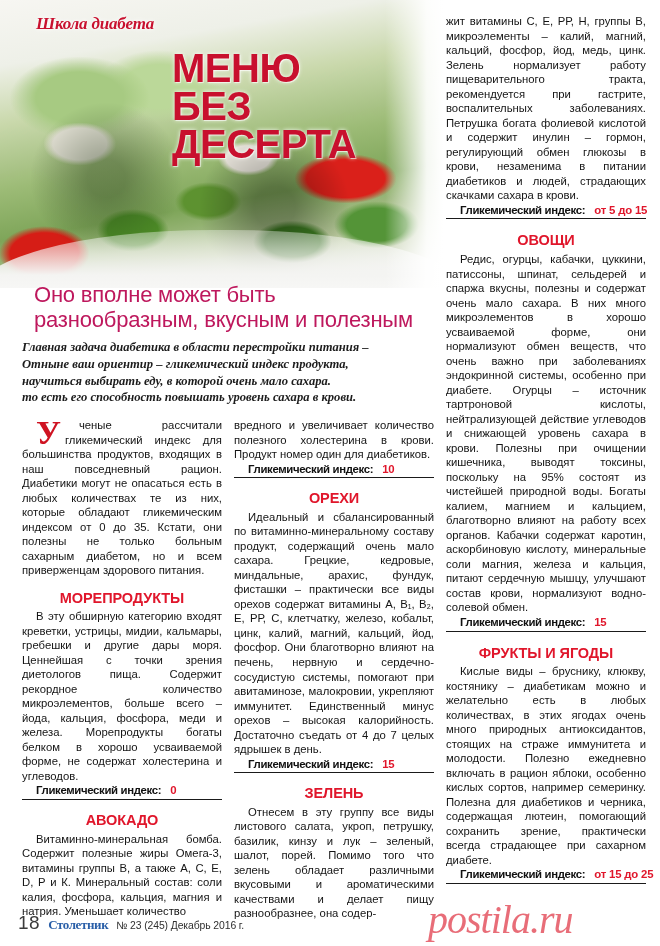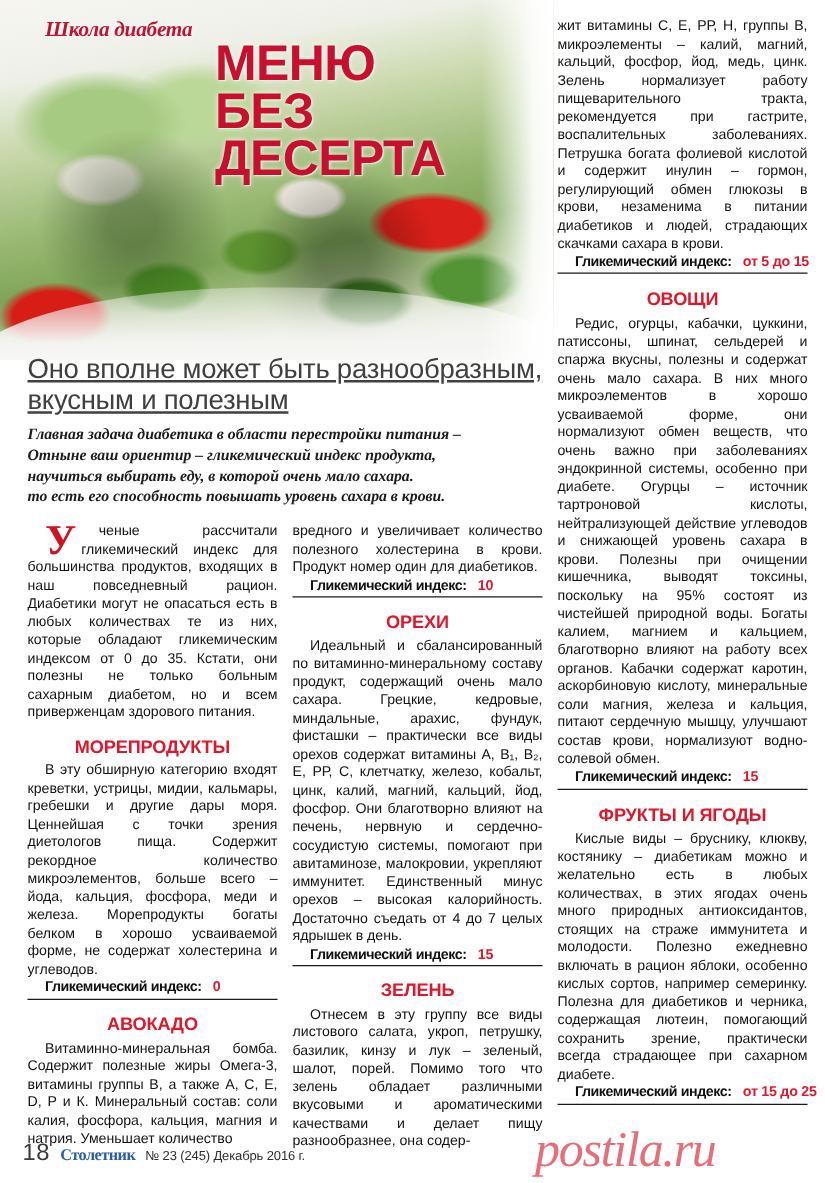--- a/index.html
+++ b/index.html
@@ -81,21 +81,21 @@
     font-size: 17px;
     letter-spacing: -0.2px;
     color: #c8102e;
     text-shadow: 0 0 3px rgba(255,255,255,0.95), 0 0 7px rgba(255,255,255,0.85);
     white-space: nowrap;
   }
 
   .hero-title {
     position: absolute;
     left: 172px;
-    top: 32px;
+    top: 49px;
     width: 268px;
     font-weight: bold;
     font-size: 40px;
     line-height: 0.95;
     letter-spacing: -0.5px;
     color: #c8102e;
     text-shadow:
       0 0 4px rgba(255,255,255,0.9),
       1px 1px 0 rgba(255,255,255,0.55);
   }
@@ -105,24 +105,23 @@
   .deck {
     position: absolute;
     left: 22px;
     top: 282px;
     width: 418px;
   }
   .deck-head {
     font-size: 22px;
     line-height: 1.14;
     font-weight: normal;
-    color: #404040;
-    margin: 0 0 7px 0;
+    color: #be185d;
+    margin: 0 0 7px 12px;
     letter-spacing: -0.2px;
-    text-decoration: underline;
   }
   .deck-lead {
     font-family: "Liberation Serif", serif;
     font-style: italic;
     font-weight: bold;
     font-size: 12.6px;
     line-height: 1.33;
     color: #1c1c1c;
     margin: 0;
   }

